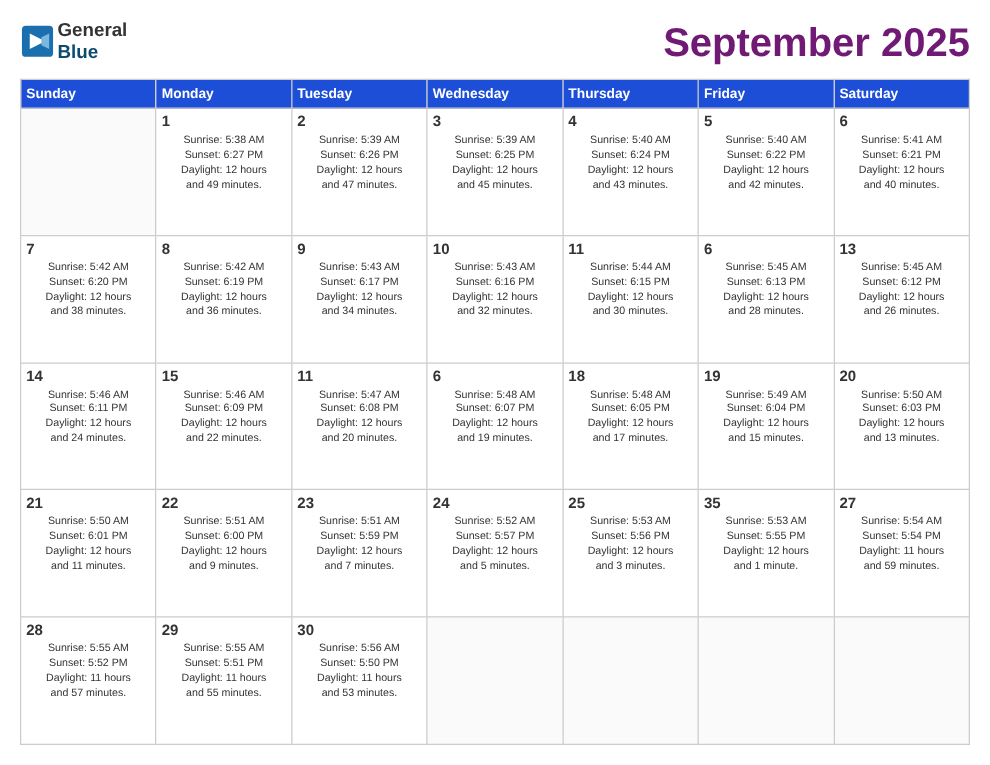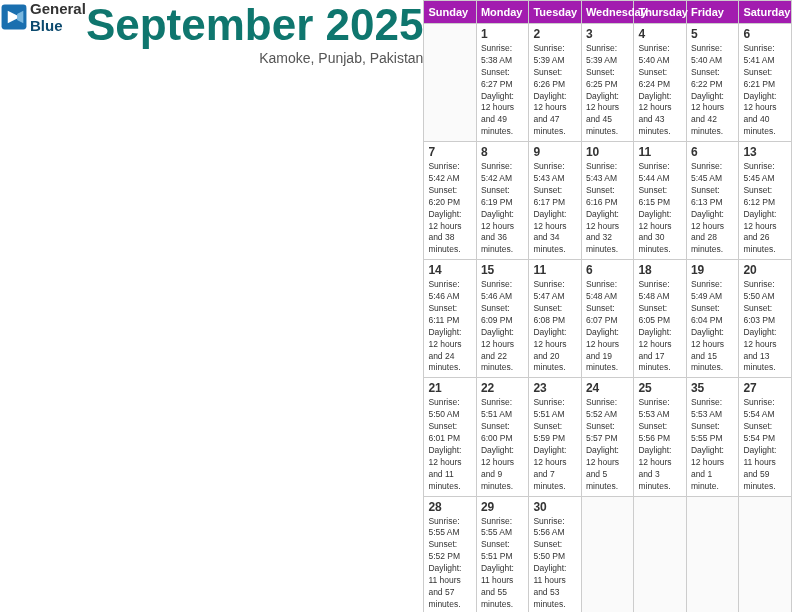--- a/index.html
+++ b/index.html
@@ -6,59 +6,60 @@
     body {
       font-family: Arial, sans-serif;
       background: #fff;
       width: 792px;
       height: 612px;
       overflow: hidden;
     }
     .page {
       width: 792px;
       height: 612px;
+      padding: 16px;
       display: flex;
-      flex-direction: row;
+      flex-direction: column;
     }
     .header {
       display: flex;
       justify-content: space-between;
       align-items: flex-start;
       margin-bottom: 10px;
     }
     .logo {
       display: flex;
       align-items: center;
     }
     .logo-icon {
       width: 28px;
       height: 28px;
       margin-right: 2px;
     }
     .title-area {
       text-align: right;
     }
     .month-title {
-      font-size: 44px;
+      font-size: 32px;
       font-weight: bold;
-      color: #0f766e;
+      color: #701a75;
     }
     .location {
       font-size: 14px;
       color: #555;
     }
     .calendar {
       flex: 1;
       border: 1px solid #ccc;
       border-collapse: collapse;
       width: 100%;
       table-layout: fixed;
     }
     .calendar th {
-      background: #a21caf;
+      background: #1d4ed8;
       color: #fff;
       font-size: 11px;
       font-weight: bold;
       padding: 5px 4px;
       border: 1px solid #ccc;
       text-align: left;
     }
     .calendar td {
       border: 1px solid #ccc;
       vertical-align: top;
@@ -70,20 +71,21 @@
     .day-number {
       font-size: 12px;
       font-weight: bold;
       display: block;
       margin-bottom: 2px;
     }
     .day-info {
       font-size: 8.5px;
       line-height: 1.4;
       color: #333;
+      text-align: center;
     }
     .empty-cell {
       background: #fafafa;
     }
   </style>
 </head>
 <body>
 
 <div class="page">
   <div class="header">
@@ -93,21 +95,20 @@
         <polygon points="10,26 10,10 26,18" fill="white"></polygon>
         <polygon points="22,14 30,10 30,26 22,22" fill="#7ab8e0"></polygon>
       </svg>
       <div>
         <div style="font-size:15px;font-weight:bold;color:#333;">General</div>
         <div style="font-size:15px;font-weight:bold;color:#0c4a6e;">Blue</div>
       </div>
     </div>
     <div class="title-area">
       <div class="month-title">September 2025</div>
-      <div class="location">Kamoke, Punjab, Pakistan</div>
     </div>
   </div>
 
   <table class="calendar">
     <thead>
       <tr>
         <th>Sunday</th>
         <th>Monday</th>
         <th>Tuesday</th>
         <th>Wednesday</th>

